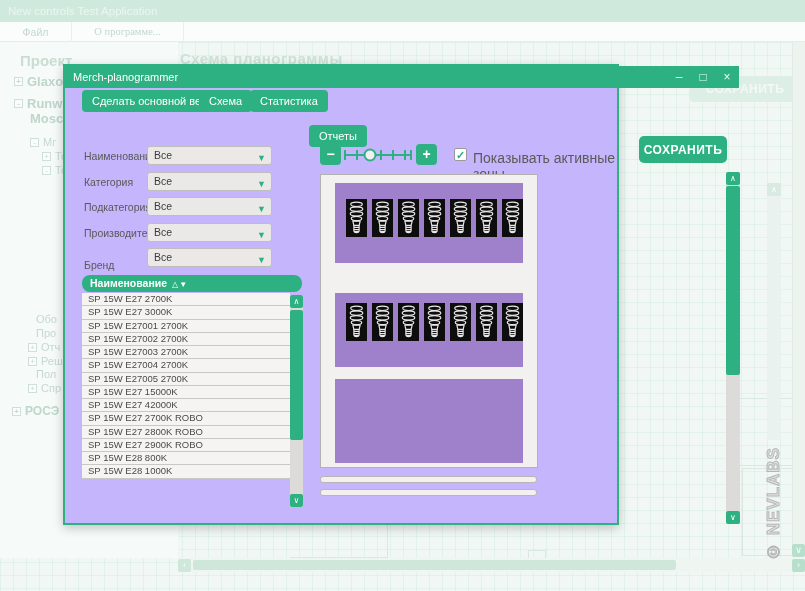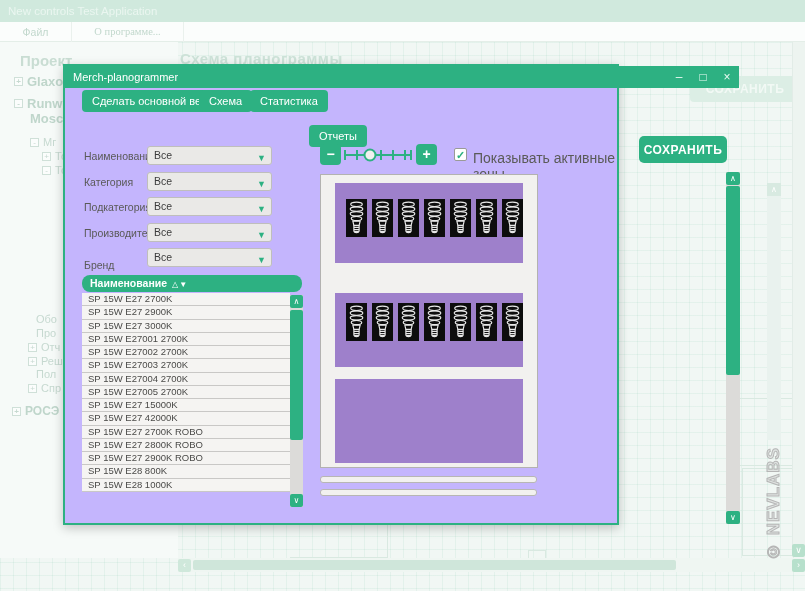--- a/index.html
+++ b/index.html
@@ -217,21 +217,20 @@
   <div class="f-label" style="top:160.5px;">Производитель</div>
   <div class="f-select" style="top:156.5px;"><span>Все</span><span class="tri">▼</span></div>
   <div class="f-label" style="top:174px;margin-top:19px;">Бренд</div>
   <div class="f-select" style="top:182px;"><span>Все</span><span class="tri">▼</span></div>
 
   <div class="list-header">
     <span>Наименование</span><span class="sorticons"><span>△</span><span>▼</span></span>
   </div>
   <div class="list-body">
     <div class="lrow">SP 15W E27 2700K</div>
-    <div class="lrow">SP 15W E27 2900K</div>
     <div class="lrow">SP 15W E27 3000K</div>
     <div class="lrow">SP 15W E27001 2700K</div>
     <div class="lrow">SP 15W E27002 2700K</div>
     <div class="lrow">SP 15W E27003 2700K</div>
     <div class="lrow">SP 15W E27004 2700K</div>
     <div class="lrow">SP 15W E27005 2700K</div>
     <div class="lrow">SP 15W E27 15000K</div>
     <div class="lrow">SP 15W E27 42000K</div>
     <div class="lrow">SP 15W E27 2700K ROBO</div>
     <div class="lrow">SP 15W E27 2800K ROBO</div>

